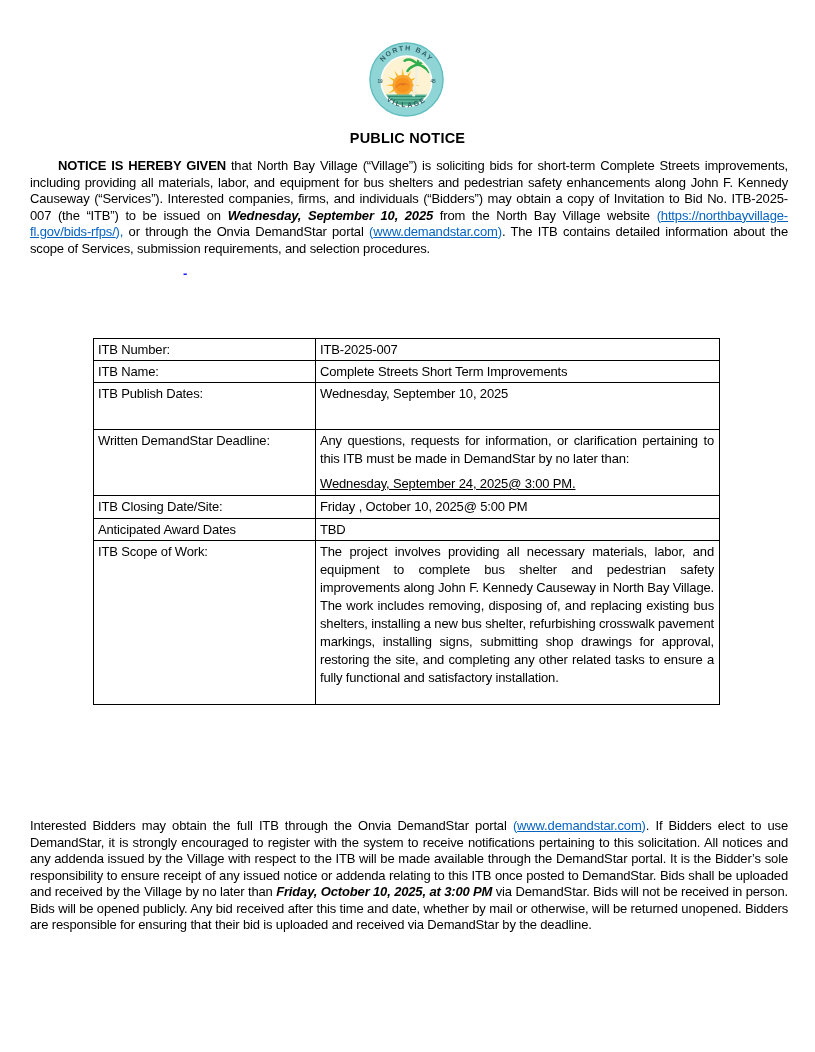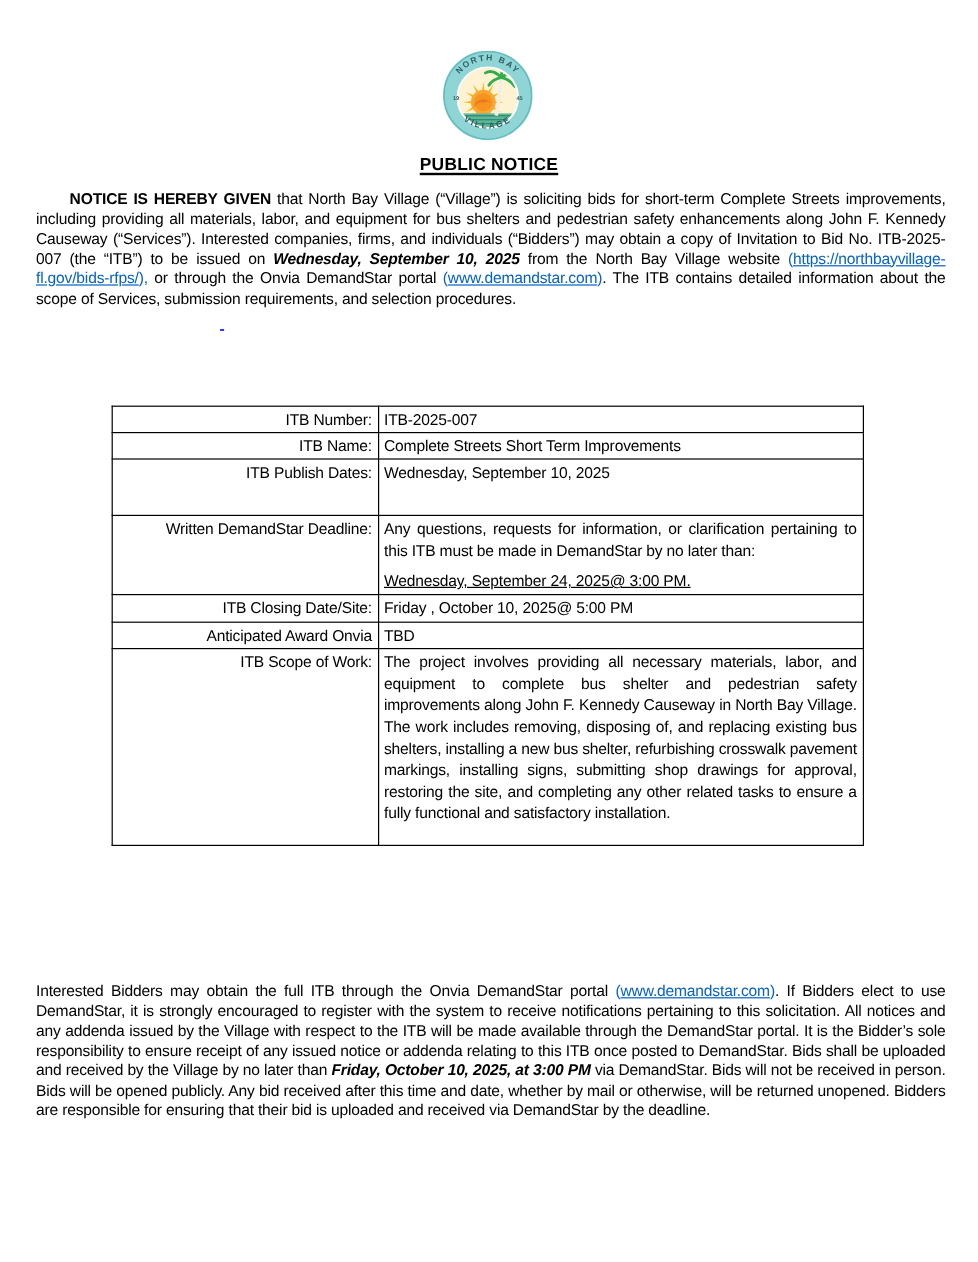--- a/index.html
+++ b/index.html
@@ -5,41 +5,41 @@
   html,body{margin:0;padding:0;background:#ffffff;}
   .page{
     position:relative;width:815px;height:1052px;background:#ffffff;
     font-family:"Liberation Sans",sans-serif;color:#000;overflow:hidden;
   }
   .logo{position:absolute;left:369px;top:42px;width:75px;height:75px;}
   .heading{
     position:absolute;left:0;top:130px;width:815px;text-align:center;
     font-size:14.5px;font-weight:700;letter-spacing:0.2px;
   }
-  .heading span{text-decoration:underline;text-decoration-thickness:1.5px;text-underline-offset:2px;}
+  .heading span{text-decoration-thickness:1.5px;text-underline-offset:2px;}
   .para{
     position:absolute;left:30px;width:758px;font-size:13px;line-height:16.5px;
     text-align:justify;letter-spacing:-0.15px;
   }
   .intro{top:158px;}
   .closing{top:818px;}
   .stray-dash{
     position:absolute;left:183px;top:266px;color:#1d1dff;font-weight:700;
     font-size:13px;
   }
   .itb-table{
     position:absolute;left:93px;top:338px;width:627px;
     border-collapse:collapse;table-layout:fixed;
   }
   .itb-table td{
     border:1.5px solid #000;vertical-align:top;padding:2px 5px 1px 4px;
     font-size:13px;line-height:18px;letter-spacing:-0.15px;
     overflow:hidden;
   }
-  .label-cell{width:212px;font-size:12.5px;line-height:16px;padding-top:3px;text-align:right;}
+  .label-cell{width:212px;font-size:12.5px;line-height:16px;padding-top:3px;}
   .value-cell{text-align:justify;}
   tr.rh0>td{height:18px} tr.rh1>td{height:17px} tr.rh2>td{height:43px}
   tr.rh3>td{height:53px} tr.rh4>td{height:62px} tr.rh5>td{height:19px}
   tr.rh6>td{height:17px} tr.rh7>td{height:30px} tr.rh8>td{height:160px}
   .cell-para2{margin-top:7px;text-decoration:underline;}
   .run-plain{}
   .run-bold{font-weight:700;padding-left:28px;}
   .run-bolditalic{font-weight:700;font-style:italic;}
   .run-link{color:#0563c1;text-decoration:underline;cursor:pointer;}
   .run-blue{color:#0563c1;}
@@ -137,21 +137,21 @@
         <td class="value-cell">
           <div class="cell-para"><span class="run-plain">Any questions, requests for information, or clarification pertaining to this ITB must be made in DemandStar by no later than:</span></div>
           <div class="cell-para2"><span class="run-plain">Wednesday, September 24, 2025@ 3:00 PM.</span></div>
         </td>
       </tr>
       <tr class="rh5">
         <td class="label-cell">ITB Closing Date/Site:</td>
         <td class="value-cell"><span class="run-plain">Friday , October 10, 2025@ 5:00 PM</span></td>
       </tr>
       <tr class="rh6">
-        <td class="label-cell">Anticipated Award Onvia</td>
+        <td class="label-cell">Anticipated Award Dates</td>
         <td class="value-cell"><span class="run-plain">TBD</span></td>
       </tr>
       <tr class="rh8">
         <td class="label-cell">ITB Scope of Work:</td>
         <td class="value-cell"><span class="run-plain">The project involves providing all necessary materials, labor, and equipment to complete bus shelter and pedestrian safety improvements along John F. Kennedy Causeway in North Bay Village. The work includes removing, disposing of, and replacing existing bus shelters, installing a new bus shelter, refurbishing crosswalk pavement markings, installing signs, submitting shop drawings for approval, restoring the site, and completing any other related tasks to ensure a fully functional and satisfactory installation.</span></td>
       </tr>
     </tbody>
   </table>
 
   <div class="para closing"><span class="run-plain">Interested Bidders may obtain the full ITB through the Onvia DemandStar portal </span><span class="run-blue">(</span><span class="run-link">www.demandstar.com</span><span class="run-blue">)</span><span class="run-plain">. If Bidders elect to use DemandStar, it is strongly encouraged to register with the system to receive notifications pertaining to this solicitation. All notices and any addenda issued by the Village with respect to the ITB will be made available through the DemandStar portal. It is the Bidder’s sole responsibility to ensure receipt of any issued notice or addenda relating to this ITB once posted to DemandStar. Bids shall be uploaded and received by the Village by no later than </span><span class="run-bolditalic">Friday, October 10, 2025, at 3:00 PM</span><span class="run-plain"> via DemandStar. Bids will not be received in person. Bids will be opened publicly. Any bid received after this time and date, whether by mail or otherwise, will be returned unopened. Bidders are responsible for ensuring that their bid is uploaded and received via DemandStar by the deadline.</span></div>

